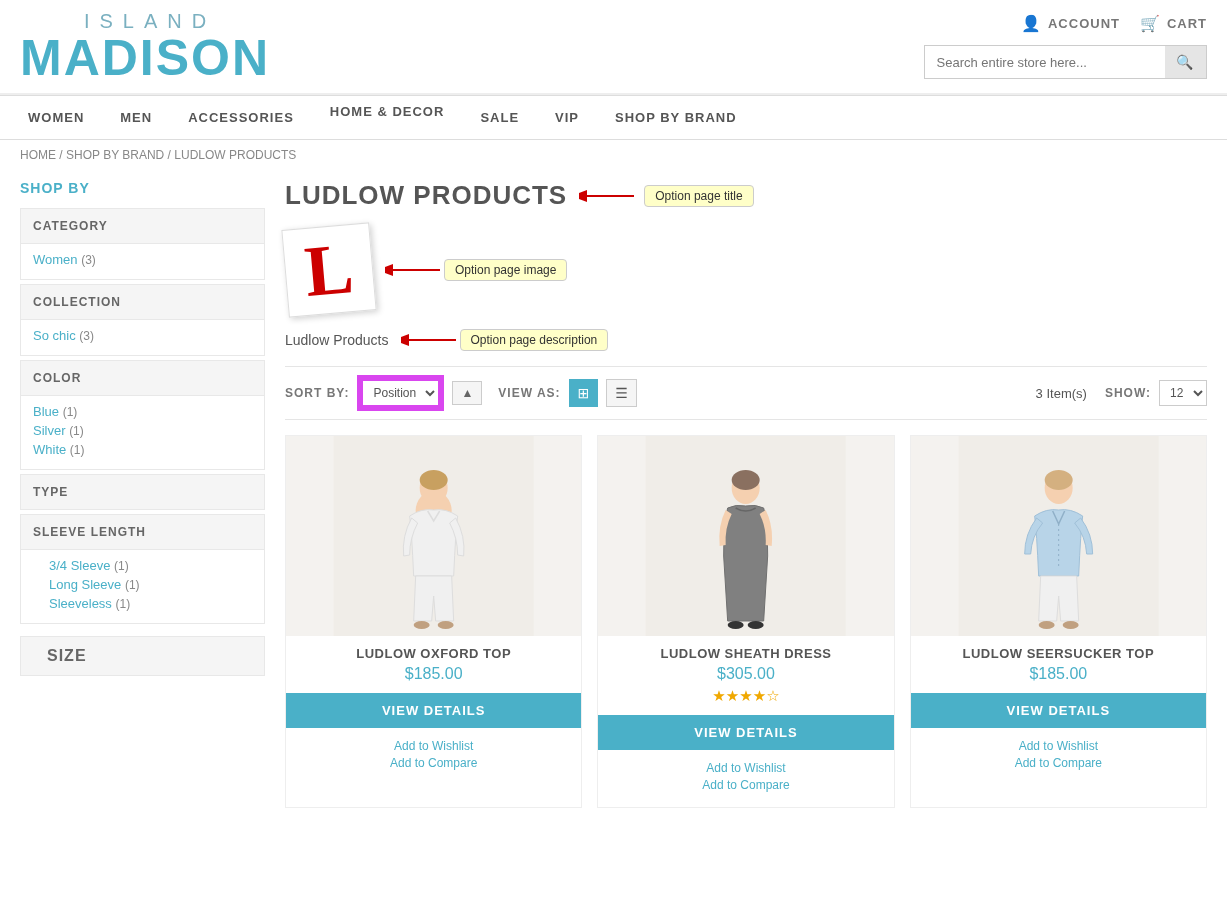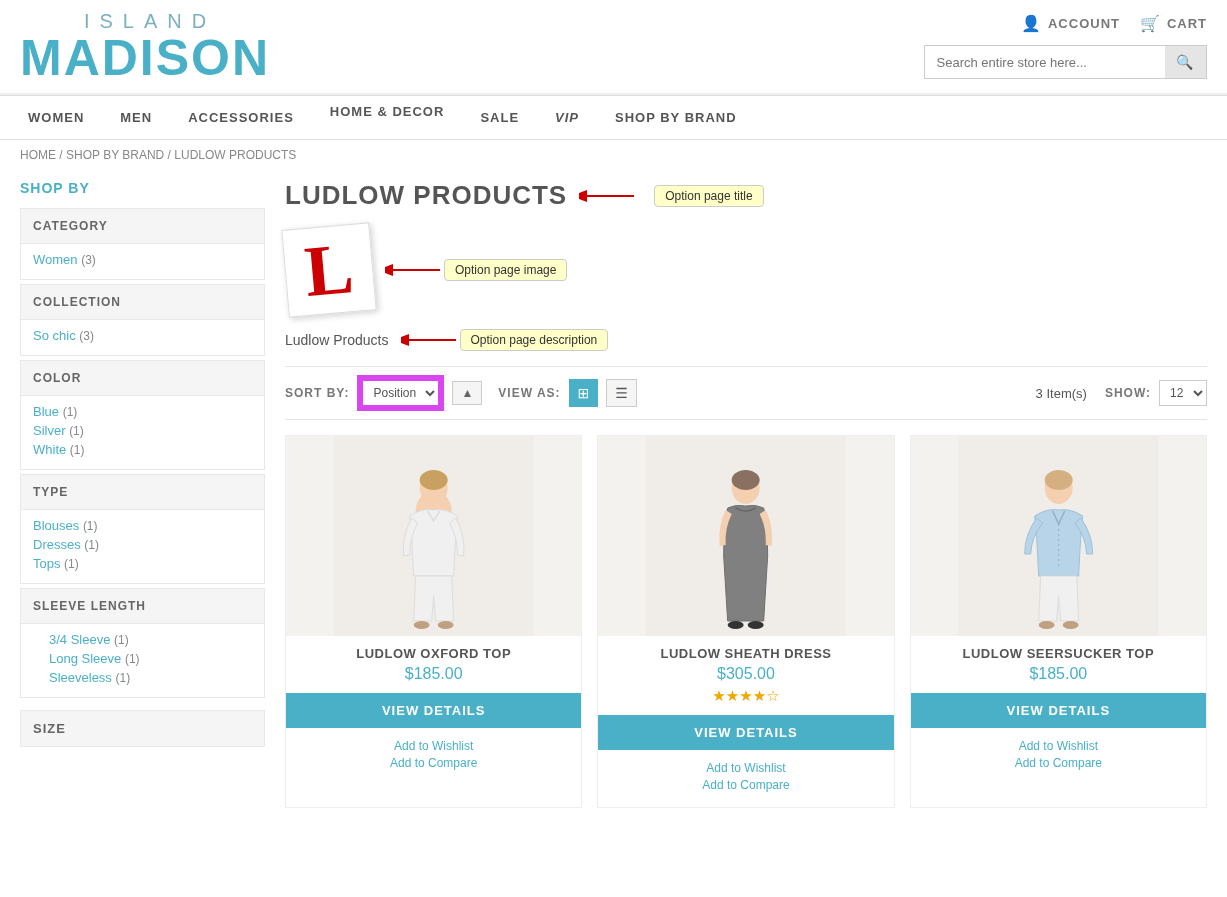--- a/index.html
+++ b/index.html
@@ -44,21 +44,21 @@
       <li>
         <a href="#" style="display:block;padding:14px 18px;color:#555;text-decoration:none;font-size:13px;font-weight:bold;letter-spacing:1px;">ACCESSORIES</a>
       </li>
       <li>
         <a href="#" style="display:block;padding:8px 18px;color:#555;text-decoration:none;font-size:13px;font-weight:bold;letter-spacing:1px;">HOME &amp; DECOR</a>
       </li>
       <li>
         <a href="#" style="display:block;padding:14px 18px;color:#555;text-decoration:none;font-size:13px;font-weight:bold;letter-spacing:1px;">SALE</a>
       </li>
       <li>
-        <a href="#" style="display:block;padding:14px 18px;color:#555;text-decoration:none;font-size:13px;font-weight:bold;letter-spacing:1px;font-style:italic;">VIP</a>
+        <a href="#" style="display:block;padding:14px 18px;color:#555;text-decoration:none;font-size:13px;font-weight:bold;letter-spacing:1px;">VIP</a>
       </li>
       <li>
         <a href="#" style="display:block;padding:14px 18px;color:#555;text-decoration:none;font-size:13px;font-weight:bold;letter-spacing:1px;">SHOP BY BRAND</a>
       </li>
     </ul>
 </nav>
 
 <div style="padding:8px 20px;font-size:12px;color:#888;" id="breadcrumb-area"><a href="#" style="color: rgb(136, 136, 136); text-decoration: none; font-size: 12px;">HOME</a><span> / </span><a href="#" style="color: rgb(136, 136, 136); text-decoration: none; font-size: 12px;">SHOP BY BRAND</a><span> / </span><a href="#" style="color: rgb(136, 136, 136); text-decoration: none; font-size: 12px;">LUDLOW PRODUCTS</a></div>
 
 <div style="display:flex;padding:10px 20px;gap:20px;">
@@ -81,46 +81,41 @@
         <div style="margin-bottom: 0px;">
           <div style="background: rgb(245, 245, 245); padding: 10px 12px; font-size: 12px; font-weight: bold; color: rgb(102, 102, 102); letter-spacing: 1px; border: 1px solid rgb(232, 232, 232); margin-top: 4px;">COLOR</div>
           <div style="padding: 8px 12px; border-right: 1px solid rgb(232, 232, 232); border-bottom: 1px solid rgb(232, 232, 232); border-left: 1px solid rgb(232, 232, 232); border-image: initial; border-top: none;">
             <div style="margin-bottom: 4px;"><a href="#" style="color:#4ab0c8;text-decoration:none;font-size:13px;">Blue <span style="color:#888;font-size:12px;">(1)</span></a></div>
             <div style="margin-bottom: 4px;"><a href="#" style="color:#4ab0c8;text-decoration:none;font-size:13px;">Silver <span style="color:#888;font-size:12px;">(1)</span></a></div>
             <div style="margin-bottom: 4px;"><a href="#" style="color:#4ab0c8;text-decoration:none;font-size:13px;">White <span style="color:#888;font-size:12px;">(1)</span></a></div>
           </div>
         </div>
         <div style="margin-bottom: 0px;">
           <div style="background: rgb(245, 245, 245); padding: 10px 12px; font-size: 12px; font-weight: bold; color: rgb(102, 102, 102); letter-spacing: 1px; border: 1px solid rgb(232, 232, 232); margin-top: 4px;">TYPE</div>
-          <div style="padding: 8px 12px; border-right: 1px solid rgb(232, 232, 232); border-bottom: 1px solid rgb(232, 232, 232); border-left: 1px solid rgb(232, 232, 232); border-image: initial; border-top: none;">
-            <div style="margin-bottom: 4px;"><a href="#" style="color:#4ab0c8;text-decoration:none;font-size:13px;">Blouses <span style="color:#888;font-size:12px;">(1)</span></a></div>
-            <div style="margin-bottom: 4px;"><a href="#" style="color:#4ab0c8;text-decoration:none;font-size:13px;">Dresses <span style="color:#888;font-size:12px;">(1)</span></a></div>
-            <div style="margin-bottom: 4px;"><a href="#" style="color:#4ab0c8;text-decoration:none;font-size:13px;">Tops <span style="color:#888;font-size:12px;">(1)</span></a></div>
-          </div>
         </div>
         <div style="margin-bottom: 12px;">
           <div style="background: rgb(245, 245, 245); padding: 10px 12px; font-size: 12px; font-weight: bold; color: rgb(102, 102, 102); letter-spacing: 1px; border: 1px solid rgb(232, 232, 232); margin-top: 4px;">SLEEVE LENGTH</div>
           <div style="padding: 8px 28px; border-right: 1px solid rgb(232, 232, 232); border-bottom: 1px solid rgb(232, 232, 232); border-left: 1px solid rgb(232, 232, 232); border-image: initial; border-top: none;">
             <div style="margin-bottom: 4px;"><a href="#" style="color:#4ab0c8;text-decoration:none;font-size:13px;">3/4 Sleeve <span style="color:#888;font-size:12px;">(1)</span></a></div>
             <div style="margin-bottom: 4px;"><a href="#" style="color:#4ab0c8;text-decoration:none;font-size:13px;">Long Sleeve <span style="color:#888;font-size:12px;">(1)</span></a></div>
             <div style="margin-bottom: 4px;"><a href="#" style="color:#4ab0c8;text-decoration:none;font-size:13px;">Sleeveless <span style="color:#888;font-size:12px;">(1)</span></a></div>
           </div>
         </div>
         <div style="margin-bottom: 0px;">
-          <div style="background: rgb(245, 245, 245); padding: 10px 12px; font-size: 13px; font-weight: bold; color: rgb(102, 102, 102); letter-spacing: 1px; border: 1px solid rgb(232, 232, 232); margin-top: 4px;">SIZE</div>
+          <div style="background: rgb(245, 245, 245); padding: 10px 26px; font-size: 16px; font-weight: bold; color: rgb(102, 102, 102); letter-spacing: 1px; border: 1px solid rgb(232, 232, 232); margin-top: 4px;">SIZE</div>
         </div>
       </div>
   </div>
 
   <div style="flex:1;">
 
     <div style="display:flex;align-items:center;gap:12px;margin-bottom:15px;">
       <h1 style="font-size:26px;font-weight:bold;color:#555;letter-spacing:1px;">LUDLOW PRODUCTS</h1>
 
-      <div style="display:flex;align-items:center;gap:20px;">
+      <div style="display:flex;align-items:center;gap:10px;">
         <svg width="55" height="18" viewBox="0 0 55 18">
           <defs>
               <marker id="ah1" markerWidth="8" markerHeight="6" refX="0" refY="3" orient="auto">
                 <polygon points="0 0, 8 3, 0 6" fill="#cc0000"></polygon>
               </marker>
             </defs>
           <line x1="55" y1="9" x2="8" y2="9" stroke="#cc0000" stroke-width="2" marker-end="url(#ah1)"></line>
         </svg>
         <div style="background:#ffffc8;border:1px solid #ccc;border-radius:4px;padding:3px 10px;font-size:12px;color:#333;white-space:nowrap;">
           <span>Option page title</span>

